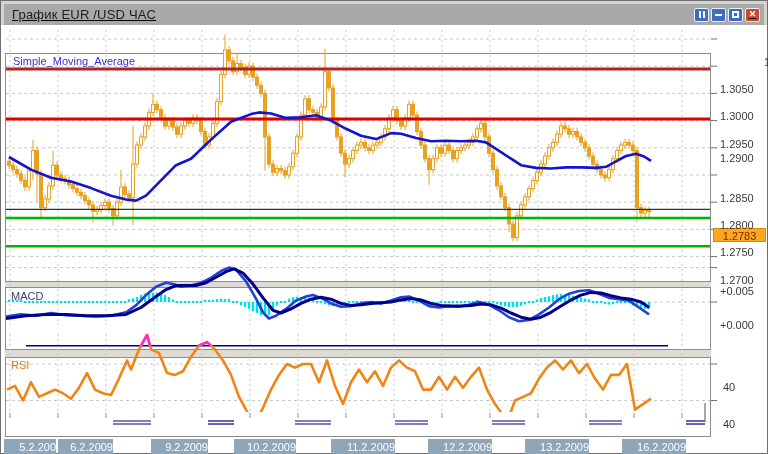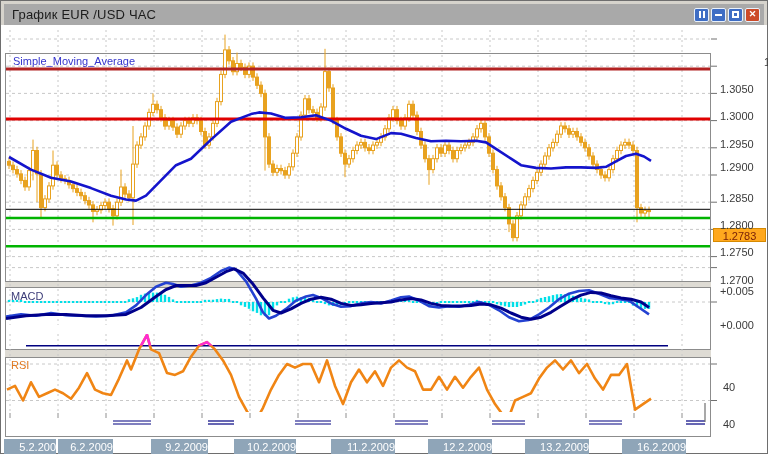--- a/index.html
+++ b/index.html
@@ -1,19 +1,19 @@
 <!DOCTYPE html>
 <html><head>
 <meta charset="utf-8">
 <style>
   html,body{margin:0;padding:0;width:768px;height:454px;overflow:hidden;
     font-family:"Liberation Sans",sans-serif;background:#9a9a9a;}
   .window{position:absolute;inset:0;background:#d6d3cc;border:1px solid #6e6e6e;box-sizing:border-box;}
   .titlebar{position:absolute;left:3px;top:3px;right:3px;height:21px;background:#a9a9a9;
-    border-bottom:1px solid #8a8a8a;display:flex;align-items:center;}
+    border-bottom:1px solid #8a8a8a;display:flex;align-items:center;text-decoration:underline;}
   .title{color:#1c1c1c;font-size:13px;padding-left:8px;letter-spacing:.2px;}
   .winbtns{margin-left:auto;display:flex;gap:2px;padding-right:4px;}
   .wbtn{width:15px;height:14px;box-sizing:border-box;border:1px solid #e9f1fb;border-radius:2px;
     background:#3e6dc4;display:flex;align-items:center;justify-content:center;cursor:pointer;}
   .wbtn.close{background:#cc4a28;color:#fff;font-size:9px;font-weight:bold;line-height:1;}
   .wbtn i{display:block;background:#fff;}
   .wbtn.pause i{width:2px;height:7px;margin:0 1px;}
   .wbtn.min i{width:7px;height:2px;}
   .wbtn.max i{width:7px;height:7px;background:transparent;border:2px solid #fff;box-sizing:border-box;}
   .client{position:absolute;inset:0;top:24px;background:#ffffff;}
@@ -678,21 +678,21 @@
       </svg>
     <span class="ptitle" id="lbl-sma">Simple_Moving_Average</span>
     <span class="ptitle" id="lbl-macd">MACD</span>
     <span class="ptitle" id="lbl-rsi">RSI</span>
     <div id="tag" style="top: 203px;">1.2783</div>
     <div id="labels">
         <span class="axlbl" style="left:719px;top:31px;margin-left:44px;">1.3100</span>
         <span class="axlbl" style="left:719px;top:58px;">1.3050</span>
         <span class="axlbl" style="left:719px;top:85px;">1.3000</span>
         <span class="axlbl" style="left:719px;top:113px;">1.2950</span>
-        <span class="axlbl" style="left:719px;top:136px;">1.2900</span>
+        <span class="axlbl" style="left:719px;top:127px;">1.2900</span>
         <span class="axlbl" style="left:719px;top:167px;">1.2850</span>
         <span class="axlbl" style="left:719px;top:194px;">1.2800</span>
         <span class="axlbl" style="left:719px;top:221px;">1.2750</span>
         <span class="axlbl" style="left:719px;top:249px;">1.2700</span>
         <span class="axlbl" style="left:719px;top:260px;">+0.005</span>
         <span class="axlbl" style="left:719px;top:294px;">+0.000</span>
         <span class="axlbl" style="left:722px;top:356px;">40</span>
         <span class="axlbl" style="left:722px;top:393px;">40</span>
         <span class="chip" style="left:3px;width:52px;">5.2.200</span>
         <span class="chip" style="left:57px;width:55px;">6.2.2009</span>

